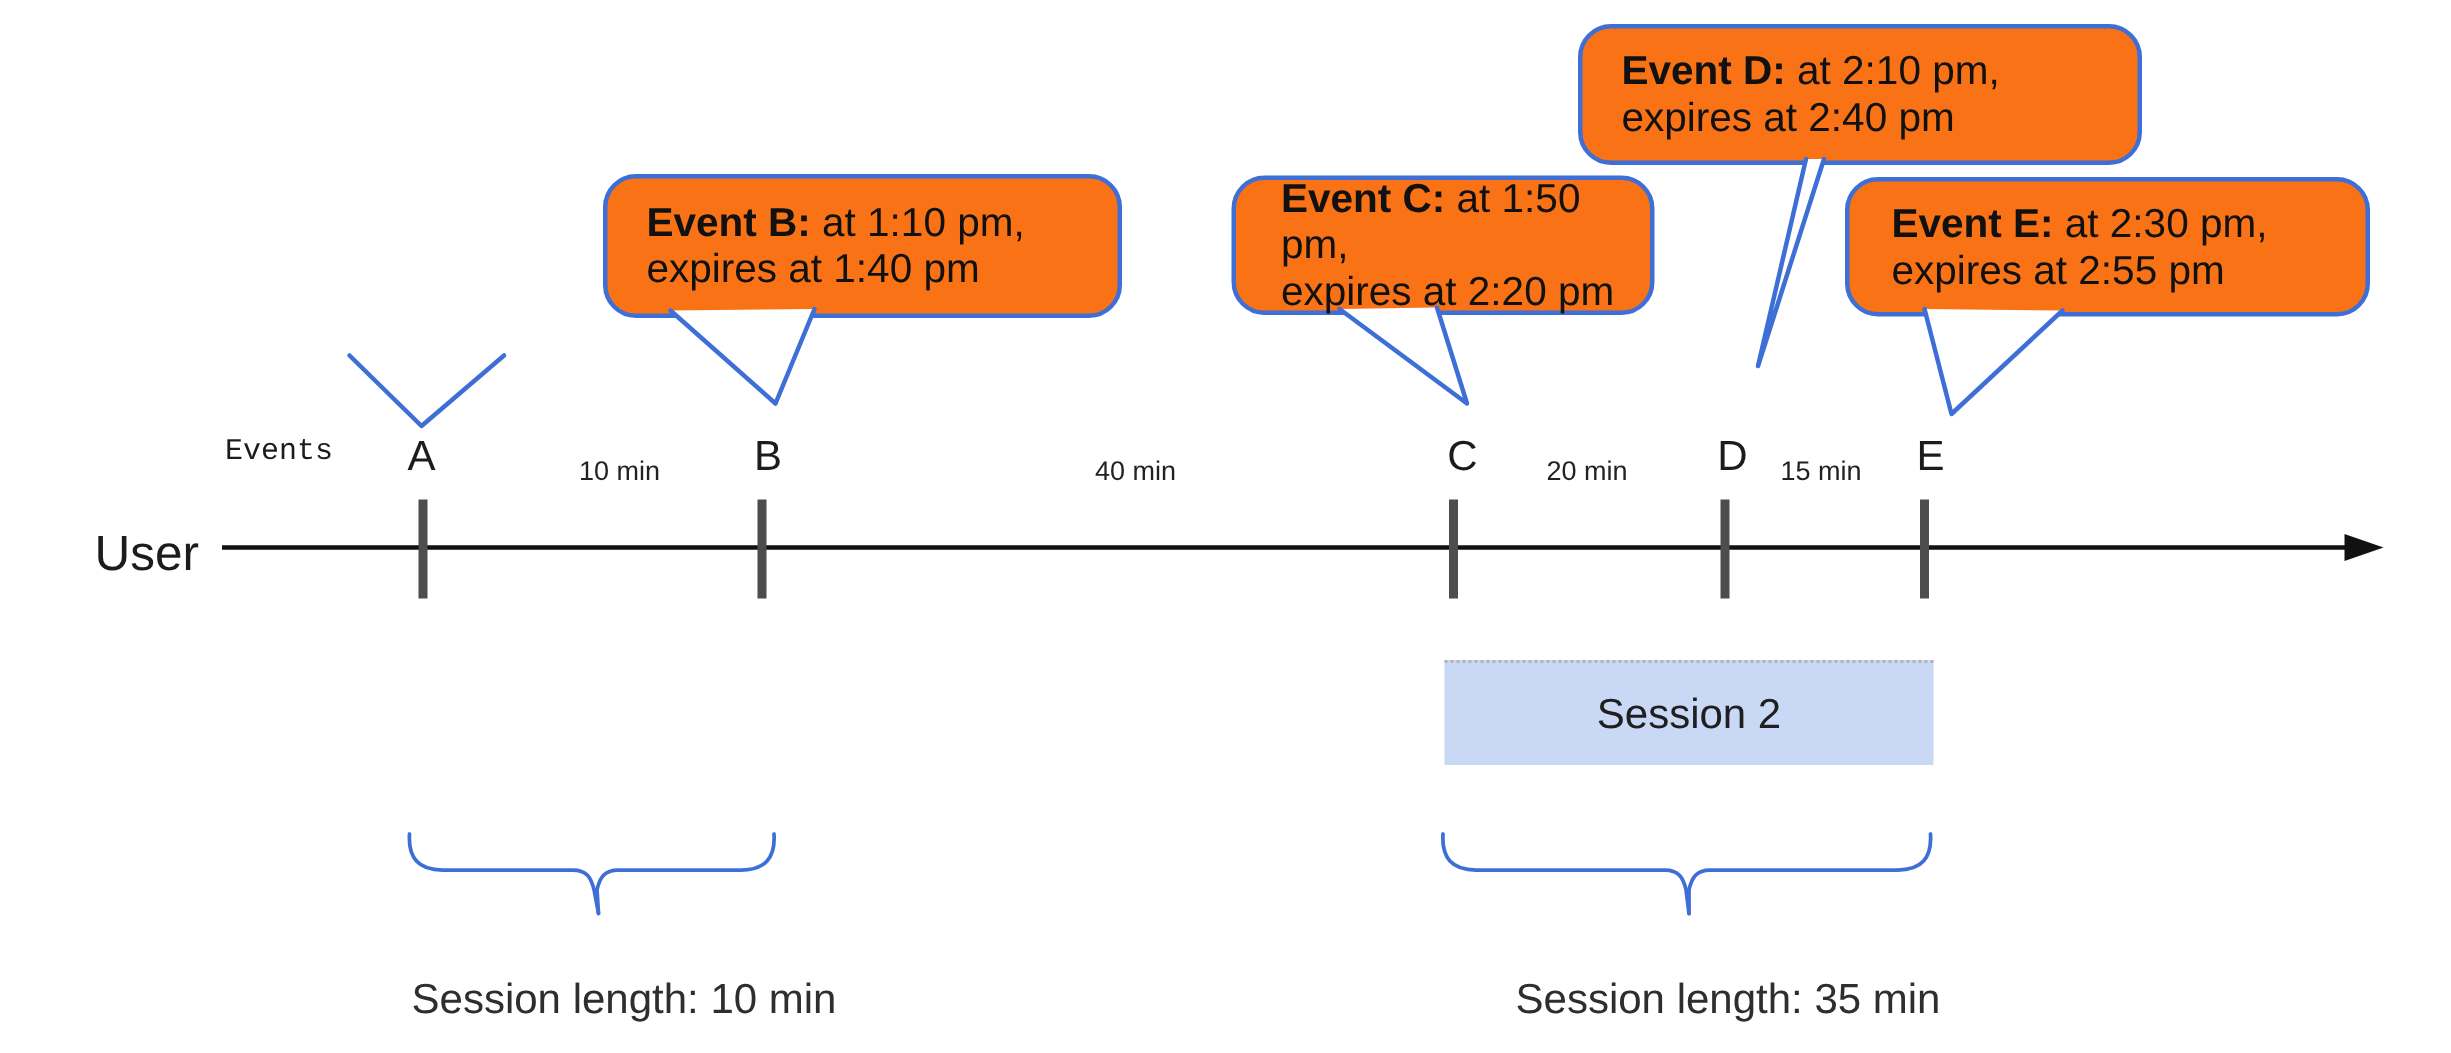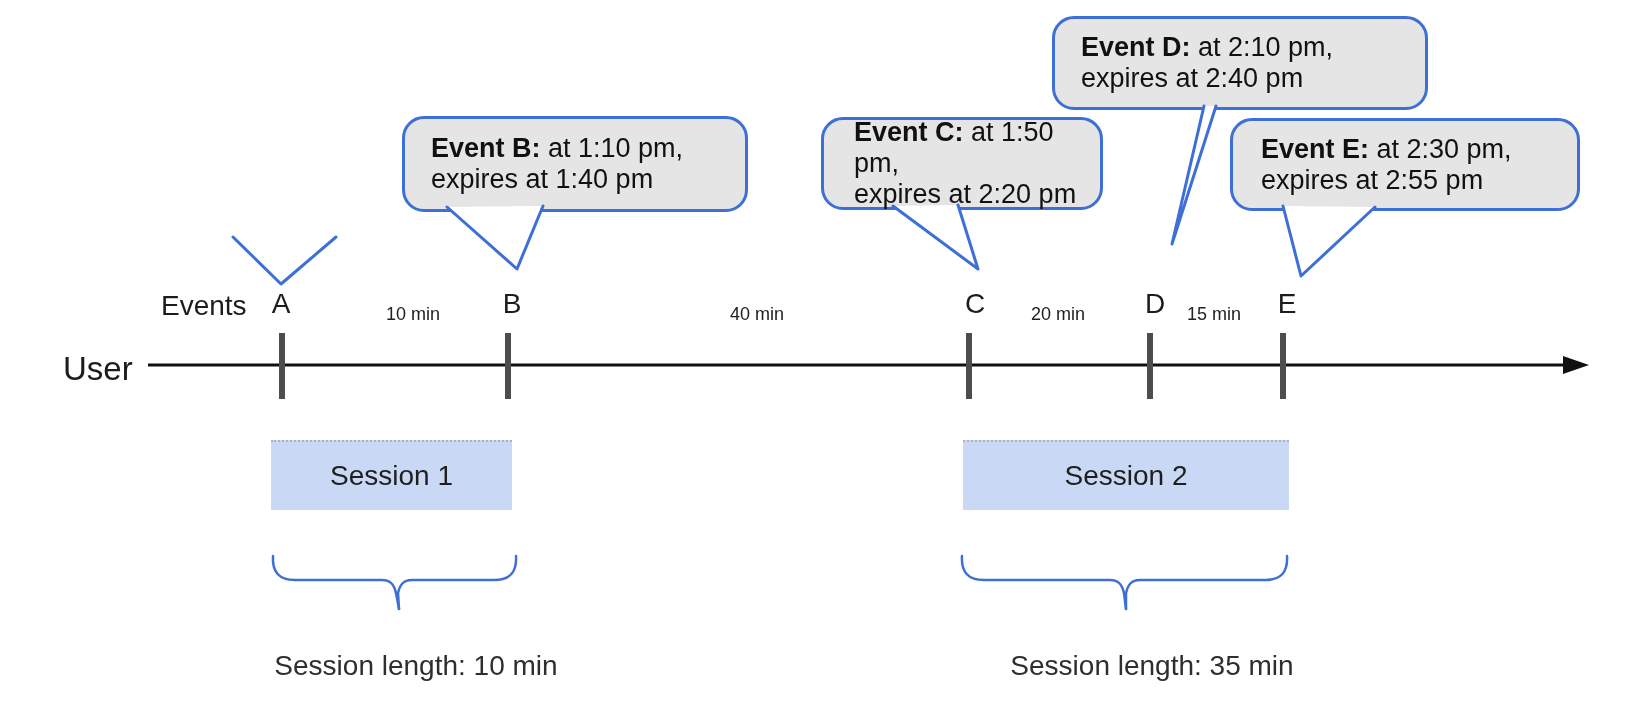--- a/index.html
+++ b/index.html
@@ -9,42 +9,42 @@
     background:#ffffff;
     font-family:"Liberation Sans", sans-serif;
     color:#1c1c1c;
     overflow:hidden;
   }
   .bubble{
     position:absolute;
     box-sizing:border-box;
     border:3px solid #3d6fd6;
     border-radius:22px;
-    background:#e5e5e5;
+    background:#f97316;
     display:flex;
     align-items:center;
     z-index:1;
   }
   .bubble-text{
     font-size:27px;
     line-height:31px;
     color:#111;
     white-space:pre-line;
   }
   .bubble-text b{font-weight:700;}
   #bubble-a{left:18px;top:114px;width:377px;height:128px;padding-left:42px;}
   #bubble-b{left:402px;top:116px;width:346px;height:96px;padding-left:26px;}
   #bubble-c{left:821px;top:117px;width:282px;height:93px;padding-left:30px;}
   #bubble-d{left:1052px;top:16px;width:376px;height:94px;padding-left:26px;}
   #bubble-e{left:1230px;top:118px;width:350px;height:93px;padding-left:28px;}
 
   .overlay{position:absolute;left:0;top:0;z-index:2;pointer-events:none;}
 
   .label{position:absolute;z-index:3;}
-  #events-label{left:161px;top:290px;font-size:28px;}
+  #events-label{left:150px;top:290px;font-size:20px;font-family:Liberation Mono, monospace;}
   #user-label{left:63px;top:350px;font-size:33px;}
   .event-letter{font-size:28px;top:288px;transform:translateX(-50%);}
   .gap-label{font-size:18px;top:304px;transform:translateX(-50%);color:#222;}
 
   .session-bar{
     position:absolute;
     box-sizing:border-box;
     top:440px;height:70px;
     background:#c9d9f5;
     border-top:2px dotted #b3b3b3;
@@ -118,23 +118,20 @@
   <div class="label event-letter" style="left:512px;">B</div>
   <div class="label event-letter" style="left:975px;">C</div>
   <div class="label event-letter" style="left:1155px;">D</div>
   <div class="label event-letter" style="left:1287px;">E</div>
 
   <div class="label gap-label" style="left:413px;">10 min</div>
   <div class="label gap-label" style="left:757px;">40 min</div>
   <div class="label gap-label" style="left:1058px;">20 min</div>
   <div class="label gap-label" style="left:1214px;">15 min</div>
 
-  <div class="session-bar" id="session-bar-1">
-    <span>Session 1</span>
-  </div>
   <div class="session-bar" id="session-bar-2">
     <span>Session 2</span>
   </div>
 
   <div class="session-length" id="session-length-1">Session length: 10 min</div>
   <div class="session-length" id="session-length-2">Session length: 35 min</div>
 
 </div>
 
 </body></html>

